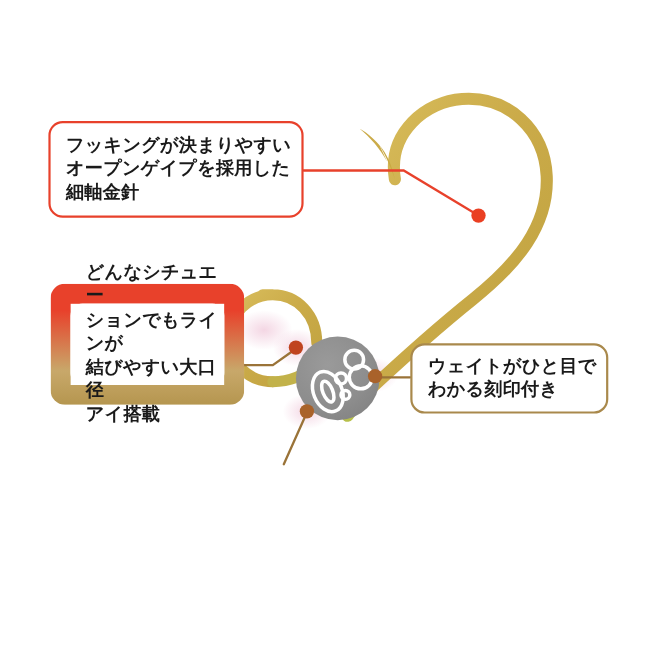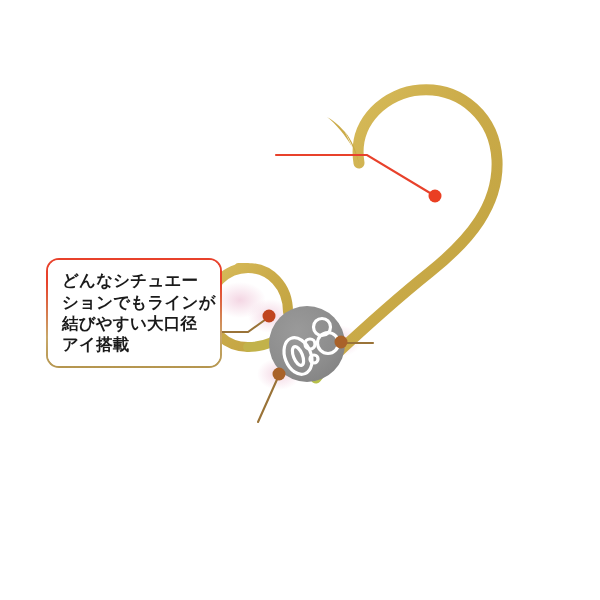--- a/index.html
+++ b/index.html
@@ -42,21 +42,21 @@
     padding: 0 0 0 14px;
     font-weight: bold;
     color: #1a1a1a;
     line-height: 1.30;
     letter-spacing: 0.2px;
     white-space: pre-line;
   }
   
   .grad-border {
     border: none;
-    padding: 2px;
+    padding: 18px;
     background-image: linear-gradient(#ffffff, #ffffff),
                       linear-gradient(to bottom, #e8412b 0%, #e8412b 22%, #c8a86a 72%, #b5964f 100%);
     background-origin: border-box;
     background-clip: content-box, border-box;
   }
   .grad-border > .inner {
     width: 100%;
     height: 100%;
     border-radius: 11px;
     background: #ffffff;
@@ -167,25 +167,34 @@
     </g>
 
     <g>
       <circle cx="435" cy="196" r="6.5" fill="#ea3f22"></circle>
       <circle cx="269" cy="316" r="6.5" fill="#c0441f"></circle>
       <circle cx="341" cy="342" r="6.5" fill="#a9622a"></circle>
       <circle cx="279" cy="374" r="6.5" fill="#a9622a"></circle>
     </g>
   </svg>
 
+  <div class="callout red-border" id="box-hook">
+    <p>フッキングが決まりやすい
+オープンゲイプを採用した
+細軸金針</p>
+  </div>
 
   <div class="callout grad-border" id="box-eye">
     <div class="inner">
       <p>どんなシチュエー
 ションでもラインが
 結びやすい大口径
 アイ搭載</p>
     </div>
   </div>
 
+  <div class="callout tan-border" id="box-stamp">
+    <p>ウェイトがひと目で
+わかる刻印付き</p>
+  </div>
 
 
 </div>
 
 </body></html>

